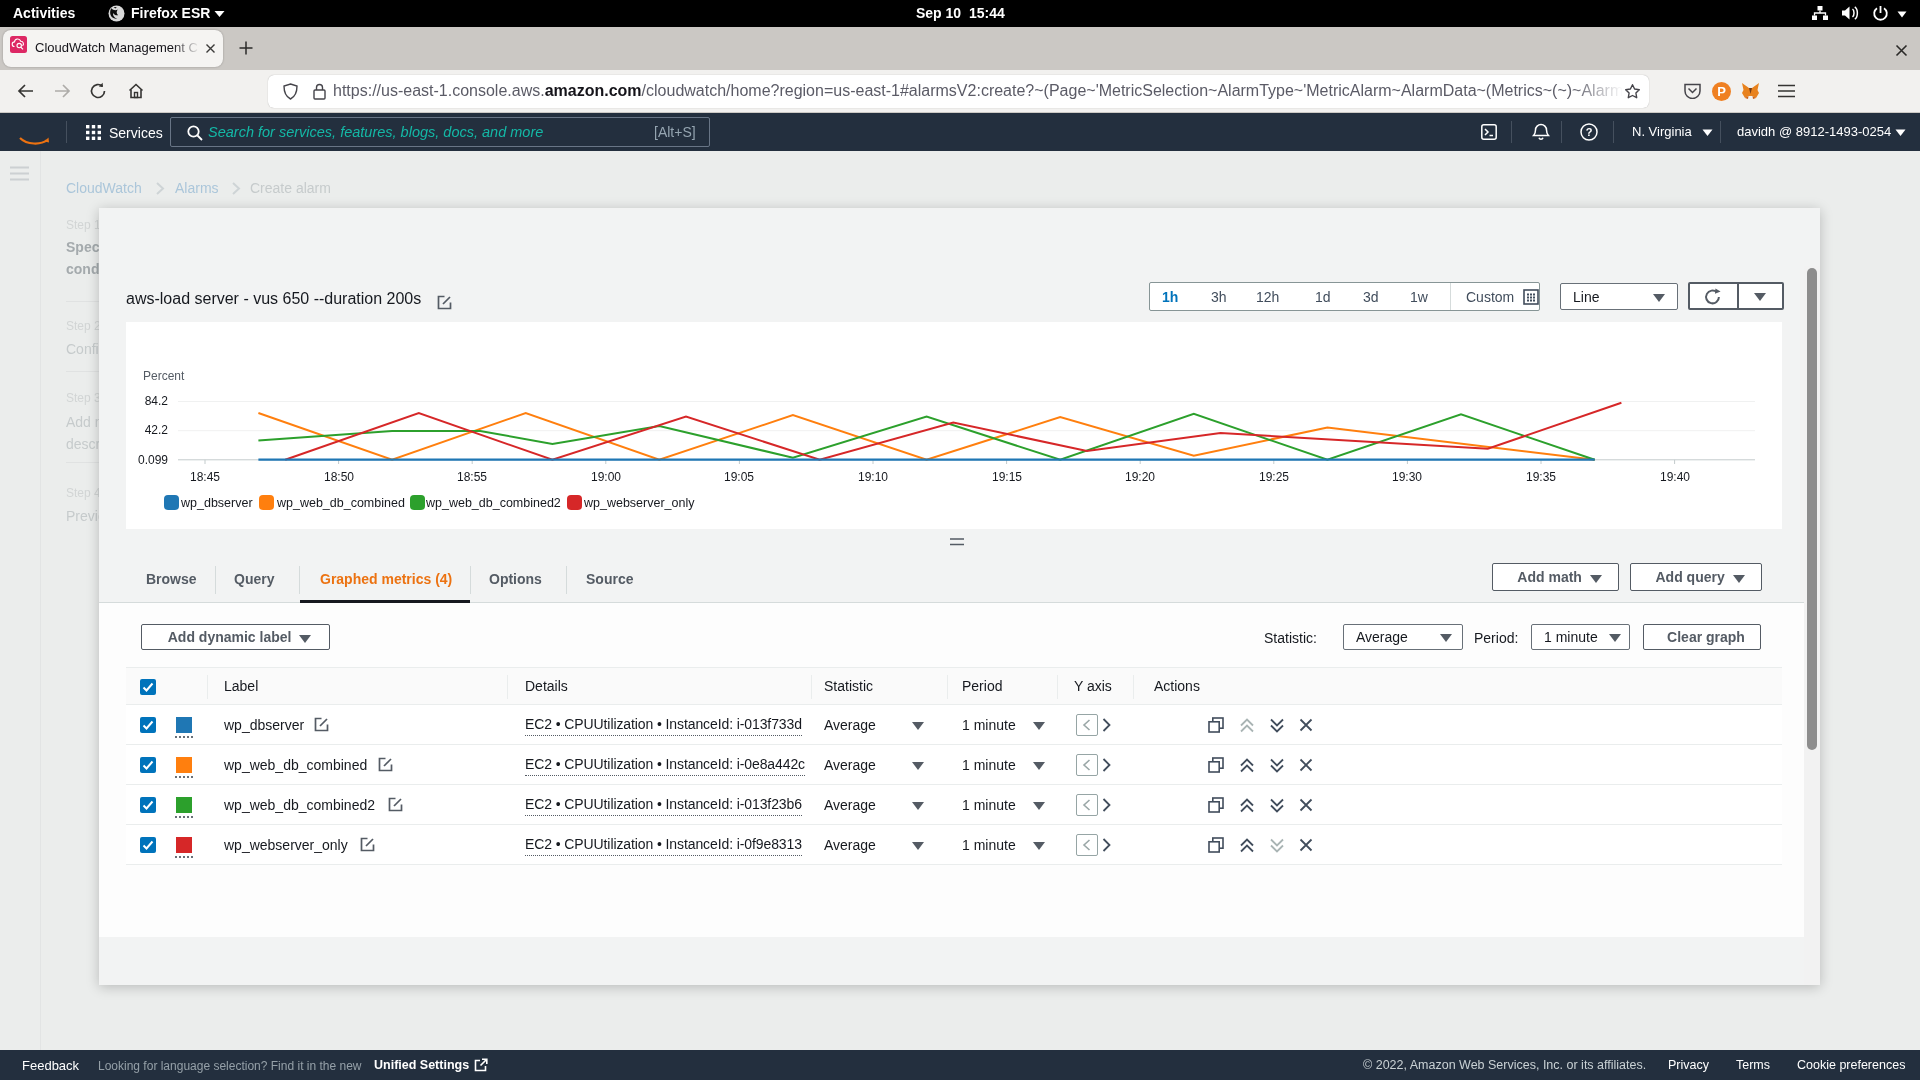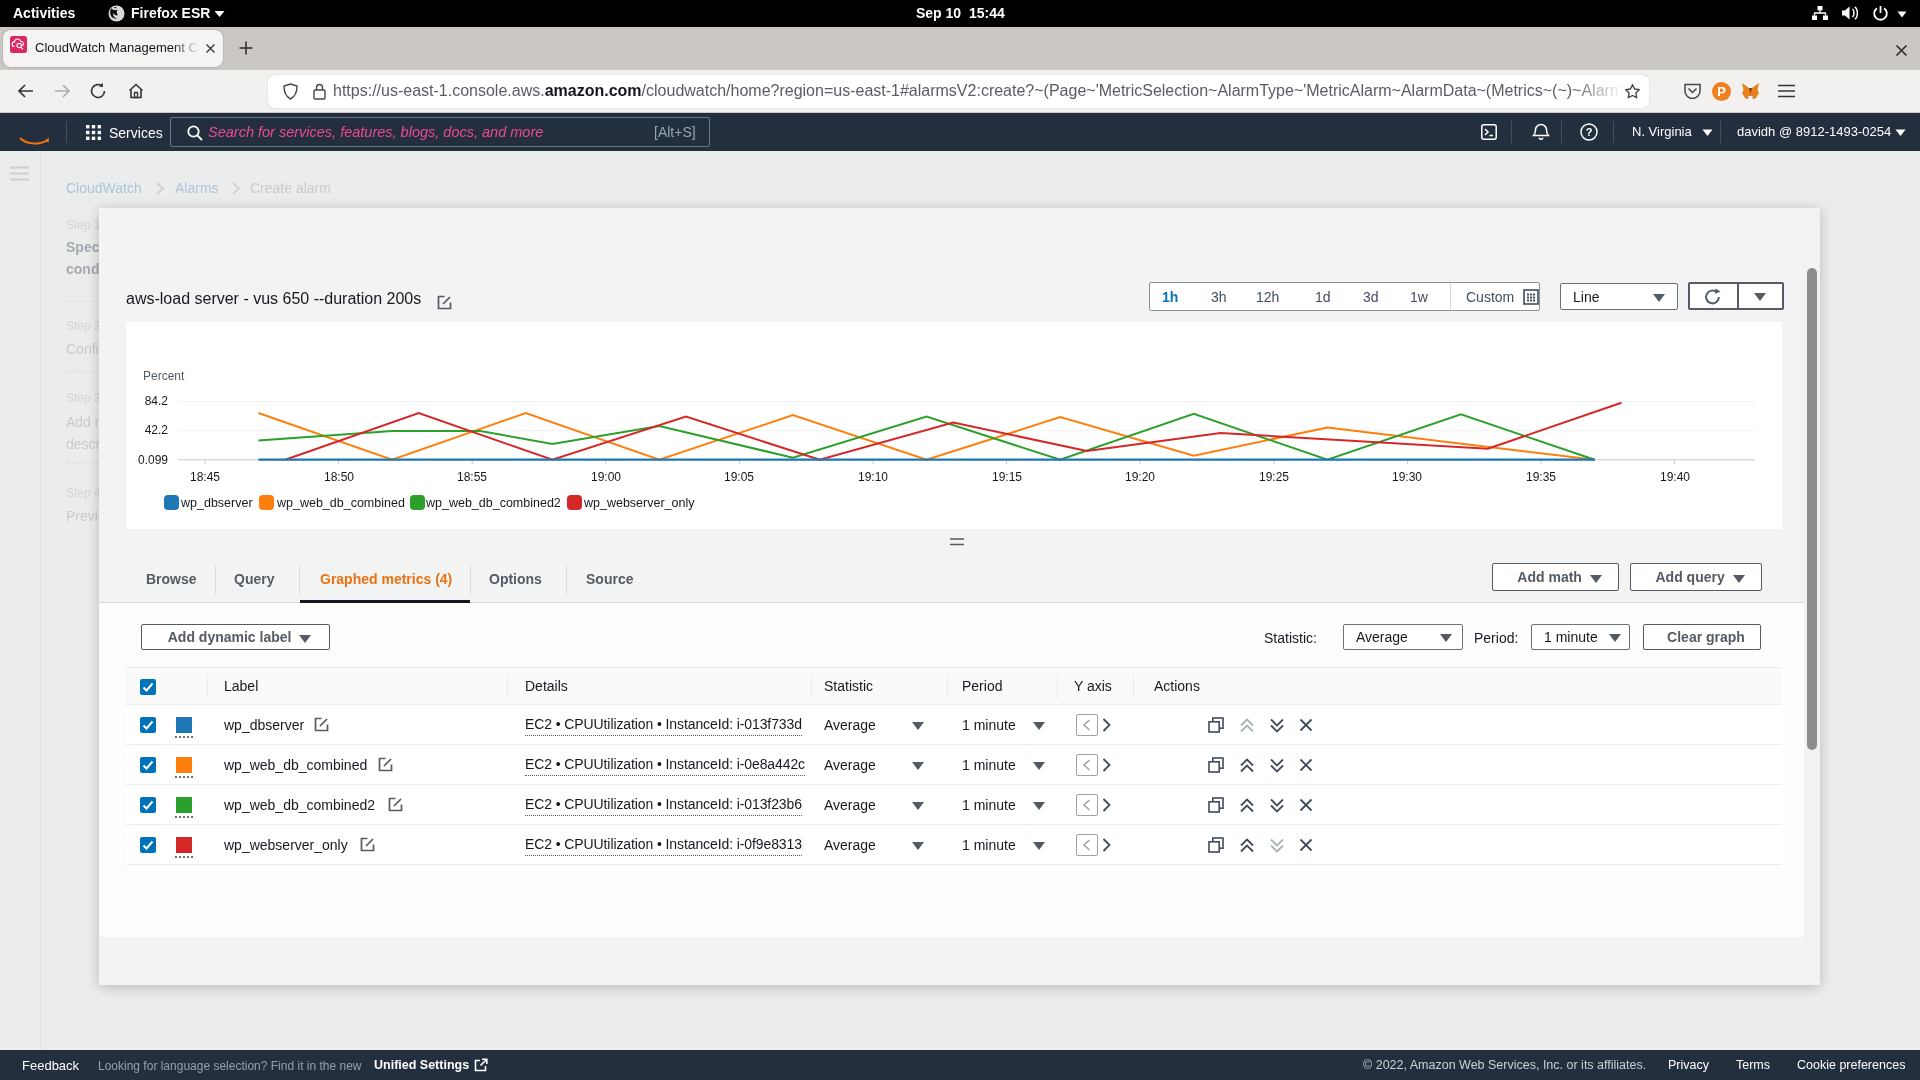--- a/index.html
+++ b/index.html
@@ -176,21 +176,21 @@
         <rect x="11.6" y="11.6" width="3.4" height="3.4"></rect>
       </g>
   </svg>
   <div class="abs" style="left:109px;top:12px;font-size:14px;color:#fff;">Services</div>
 
   <div id="awssearch">
     <svg class="abs" style="left:16px;top:7px;" width="16" height="16" viewBox="0 0 16 16">
       <circle cx="6.5" cy="6.5" r="5.2" fill="none" stroke="#fff" stroke-width="1.8"></circle>
       <path d="M10.5 10.5 L15 15" stroke="#fff" stroke-width="1.8"></path>
     </svg>
-    <div class="abs" style="left:37px;top:6px;font-size:14.5px;font-style:italic;color:#ec4899;">Search for services, features, blogs, docs, and more</div>
+    <div class="abs" style="left:37px;top:6px;font-size:14.5px;font-style:italic;color:#14b8a6;">Search for services, features, blogs, docs, and more</div>
     <div class="abs" style="left:483px;top:6px;font-size:14px;color:#95a5b1;">[Alt+S]</div>
   </div>
 
   <svg class="abs" style="left:1481px;top:11px;" width="16" height="16" viewBox="0 0 16 16">
     <rect x="0.8" y="0.8" width="14.4" height="14.4" rx="2" fill="none" stroke="#fff" stroke-width="1.5"></rect>
     <path d="M4 5 L7 8 L4 11" stroke="#fff" stroke-width="1.5" fill="none"></path>
     <path d="M8.5 11.5 L12 11.5" stroke="#fff" stroke-width="1.5"></path>
   </svg>
   <div class="abs" style="left:1511px;top:8px;width:1px;height:22px;background:#45505e;"></div>
   <svg class="abs" style="left:1532px;top:10px;" width="18" height="19" viewBox="0 0 18 19">

